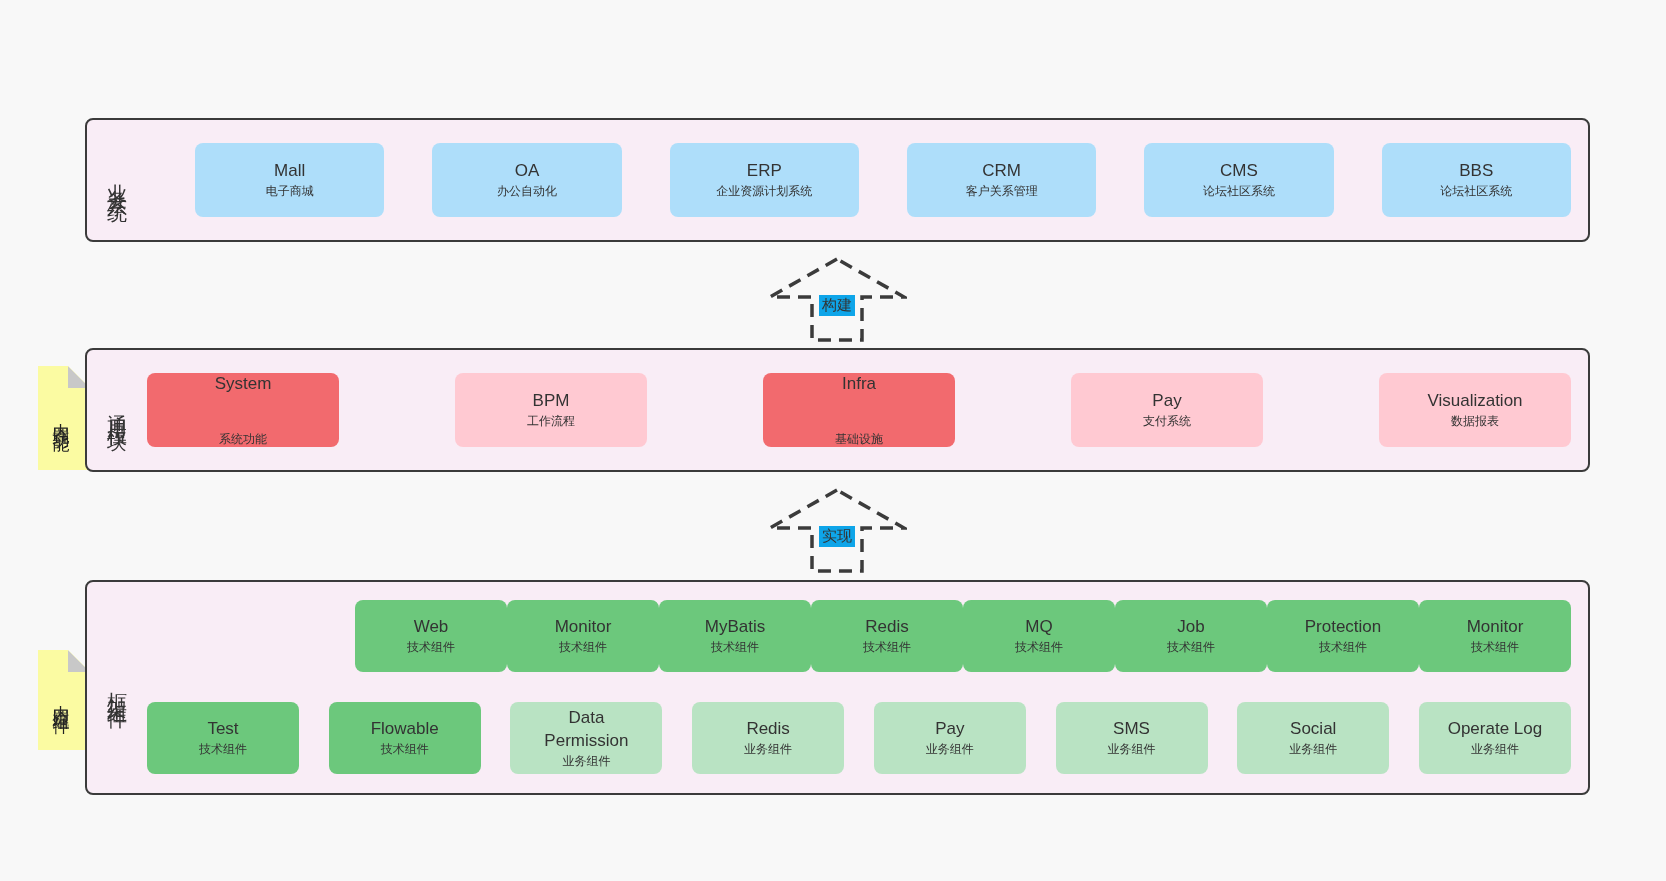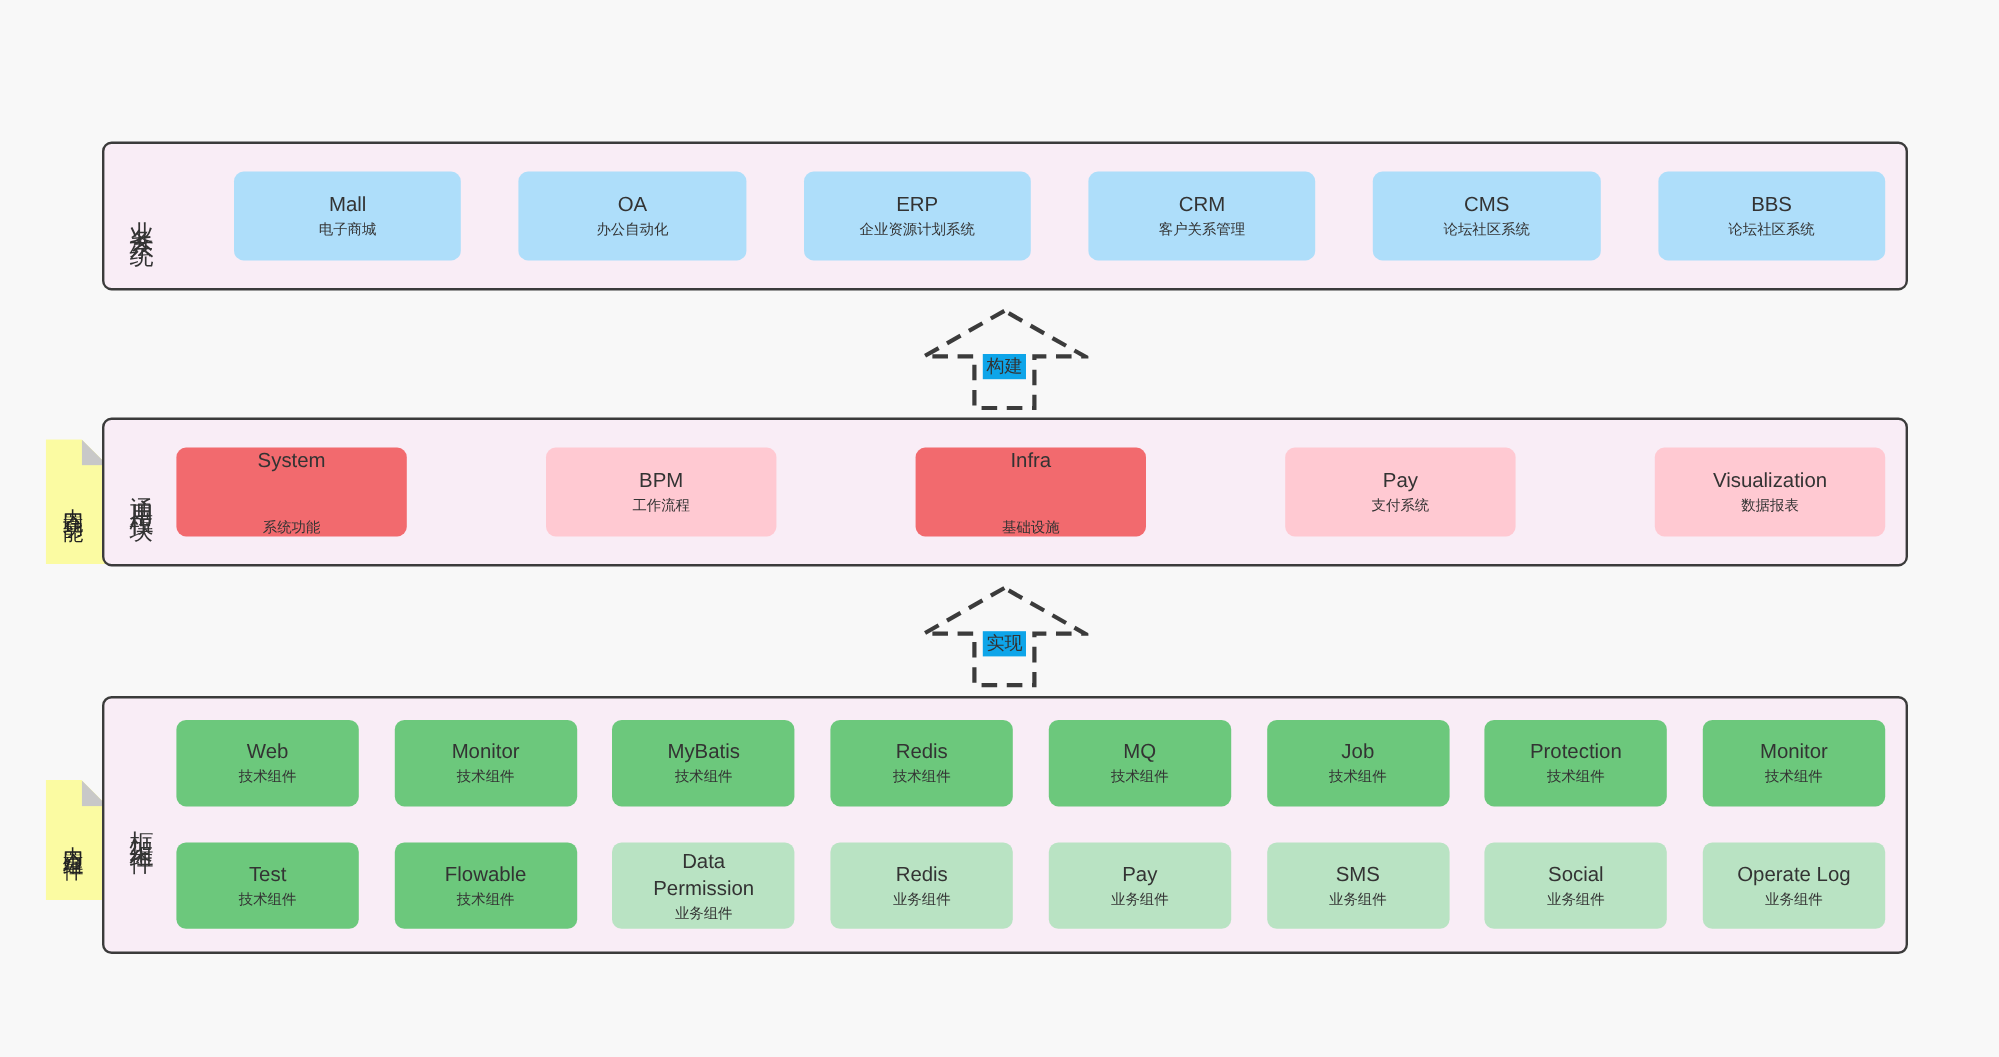--- a/index.html
+++ b/index.html
@@ -57,21 +57,21 @@
     clip-path:polygon(0 0, 100% 100%, 0 100%);
   }
   .sticky-label{
     writing-mode:vertical-rl;text-orientation:upright;
     font-size:17px;letter-spacing:4px;color:#222;margin-right:6px;
   }
   #band-1{top:118px;height:124px;}
   #band-2{top:348px;height:124px;}
   #band-3{top:580px;height:215px;}
   #band-1 .box-row, #band-2 .box-row{top:23px;}
-  #band-3 .row-1{top:18px;}
+  #band-3 .row-1{top:18px;justify-content:flex-end;}
   #band-3 .row-2{top:120px;}
   #arrow-1{top:257px;}
   #arrow-2{top:488px;}
   #sticky-1{top:366px;height:104px;}
   #sticky-2{top:650px;height:100px;}
 </style>
 </head>
 <body>
 
 <div class="band" id="band-1">

